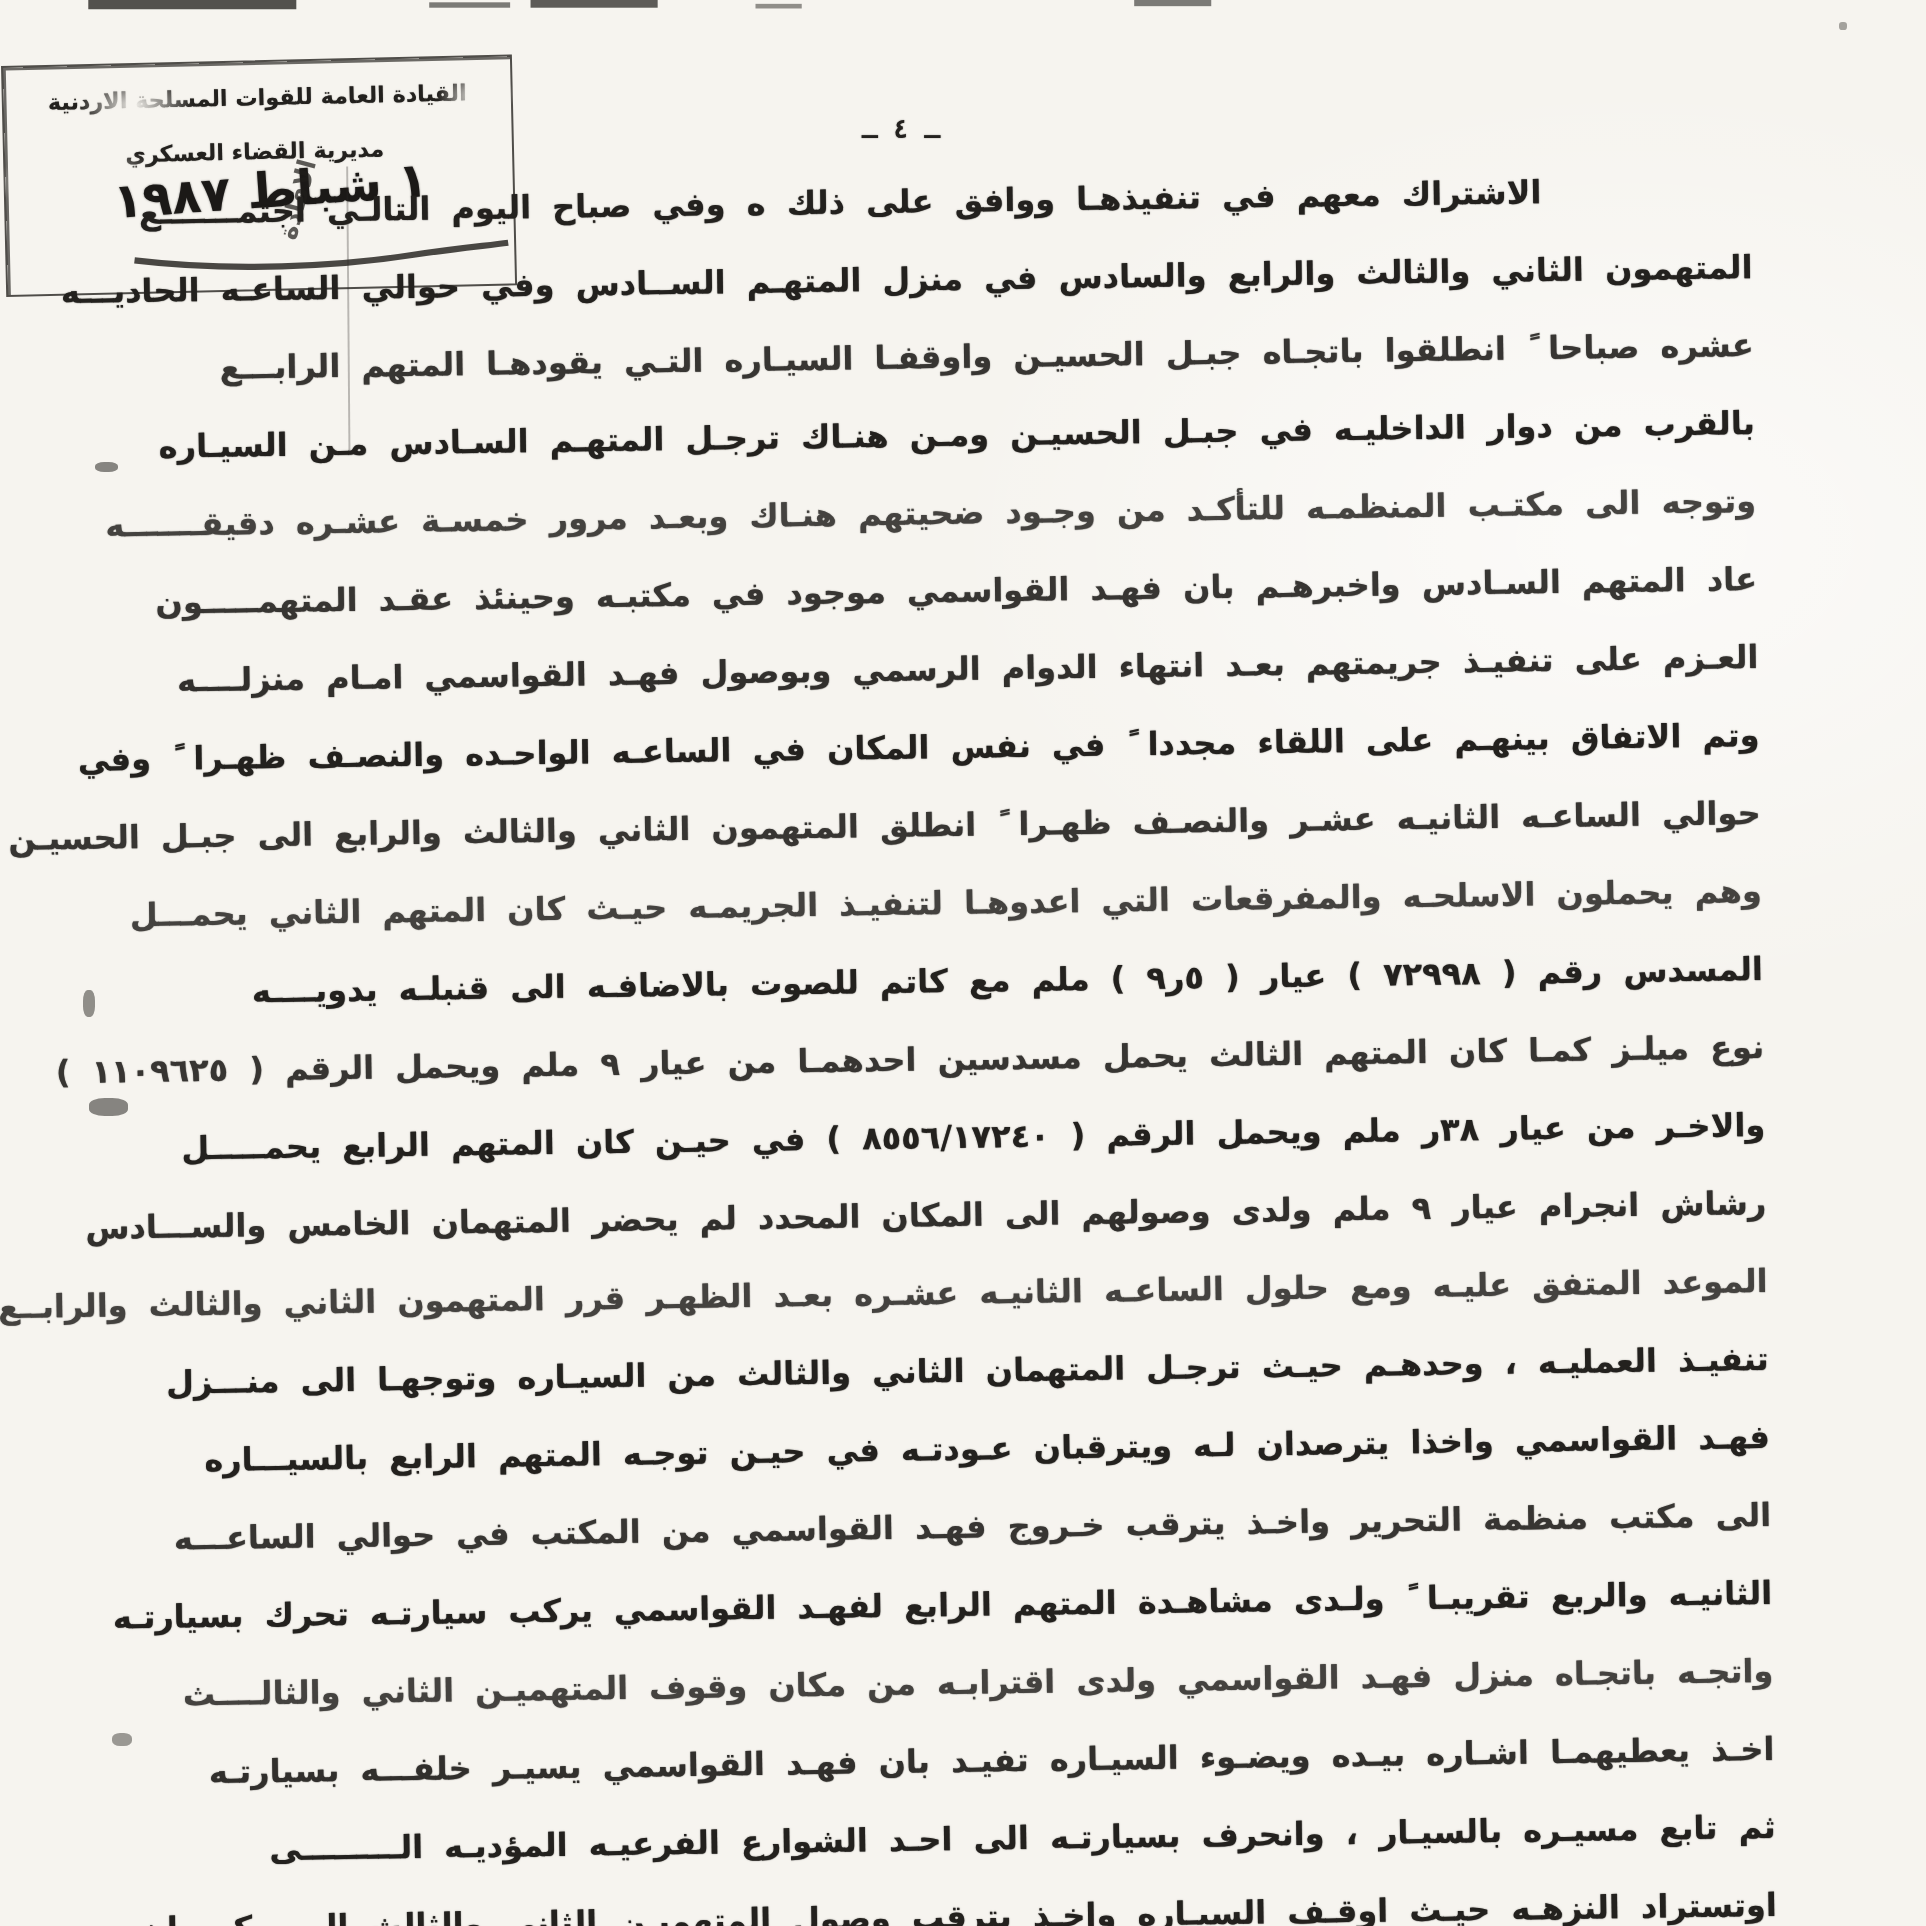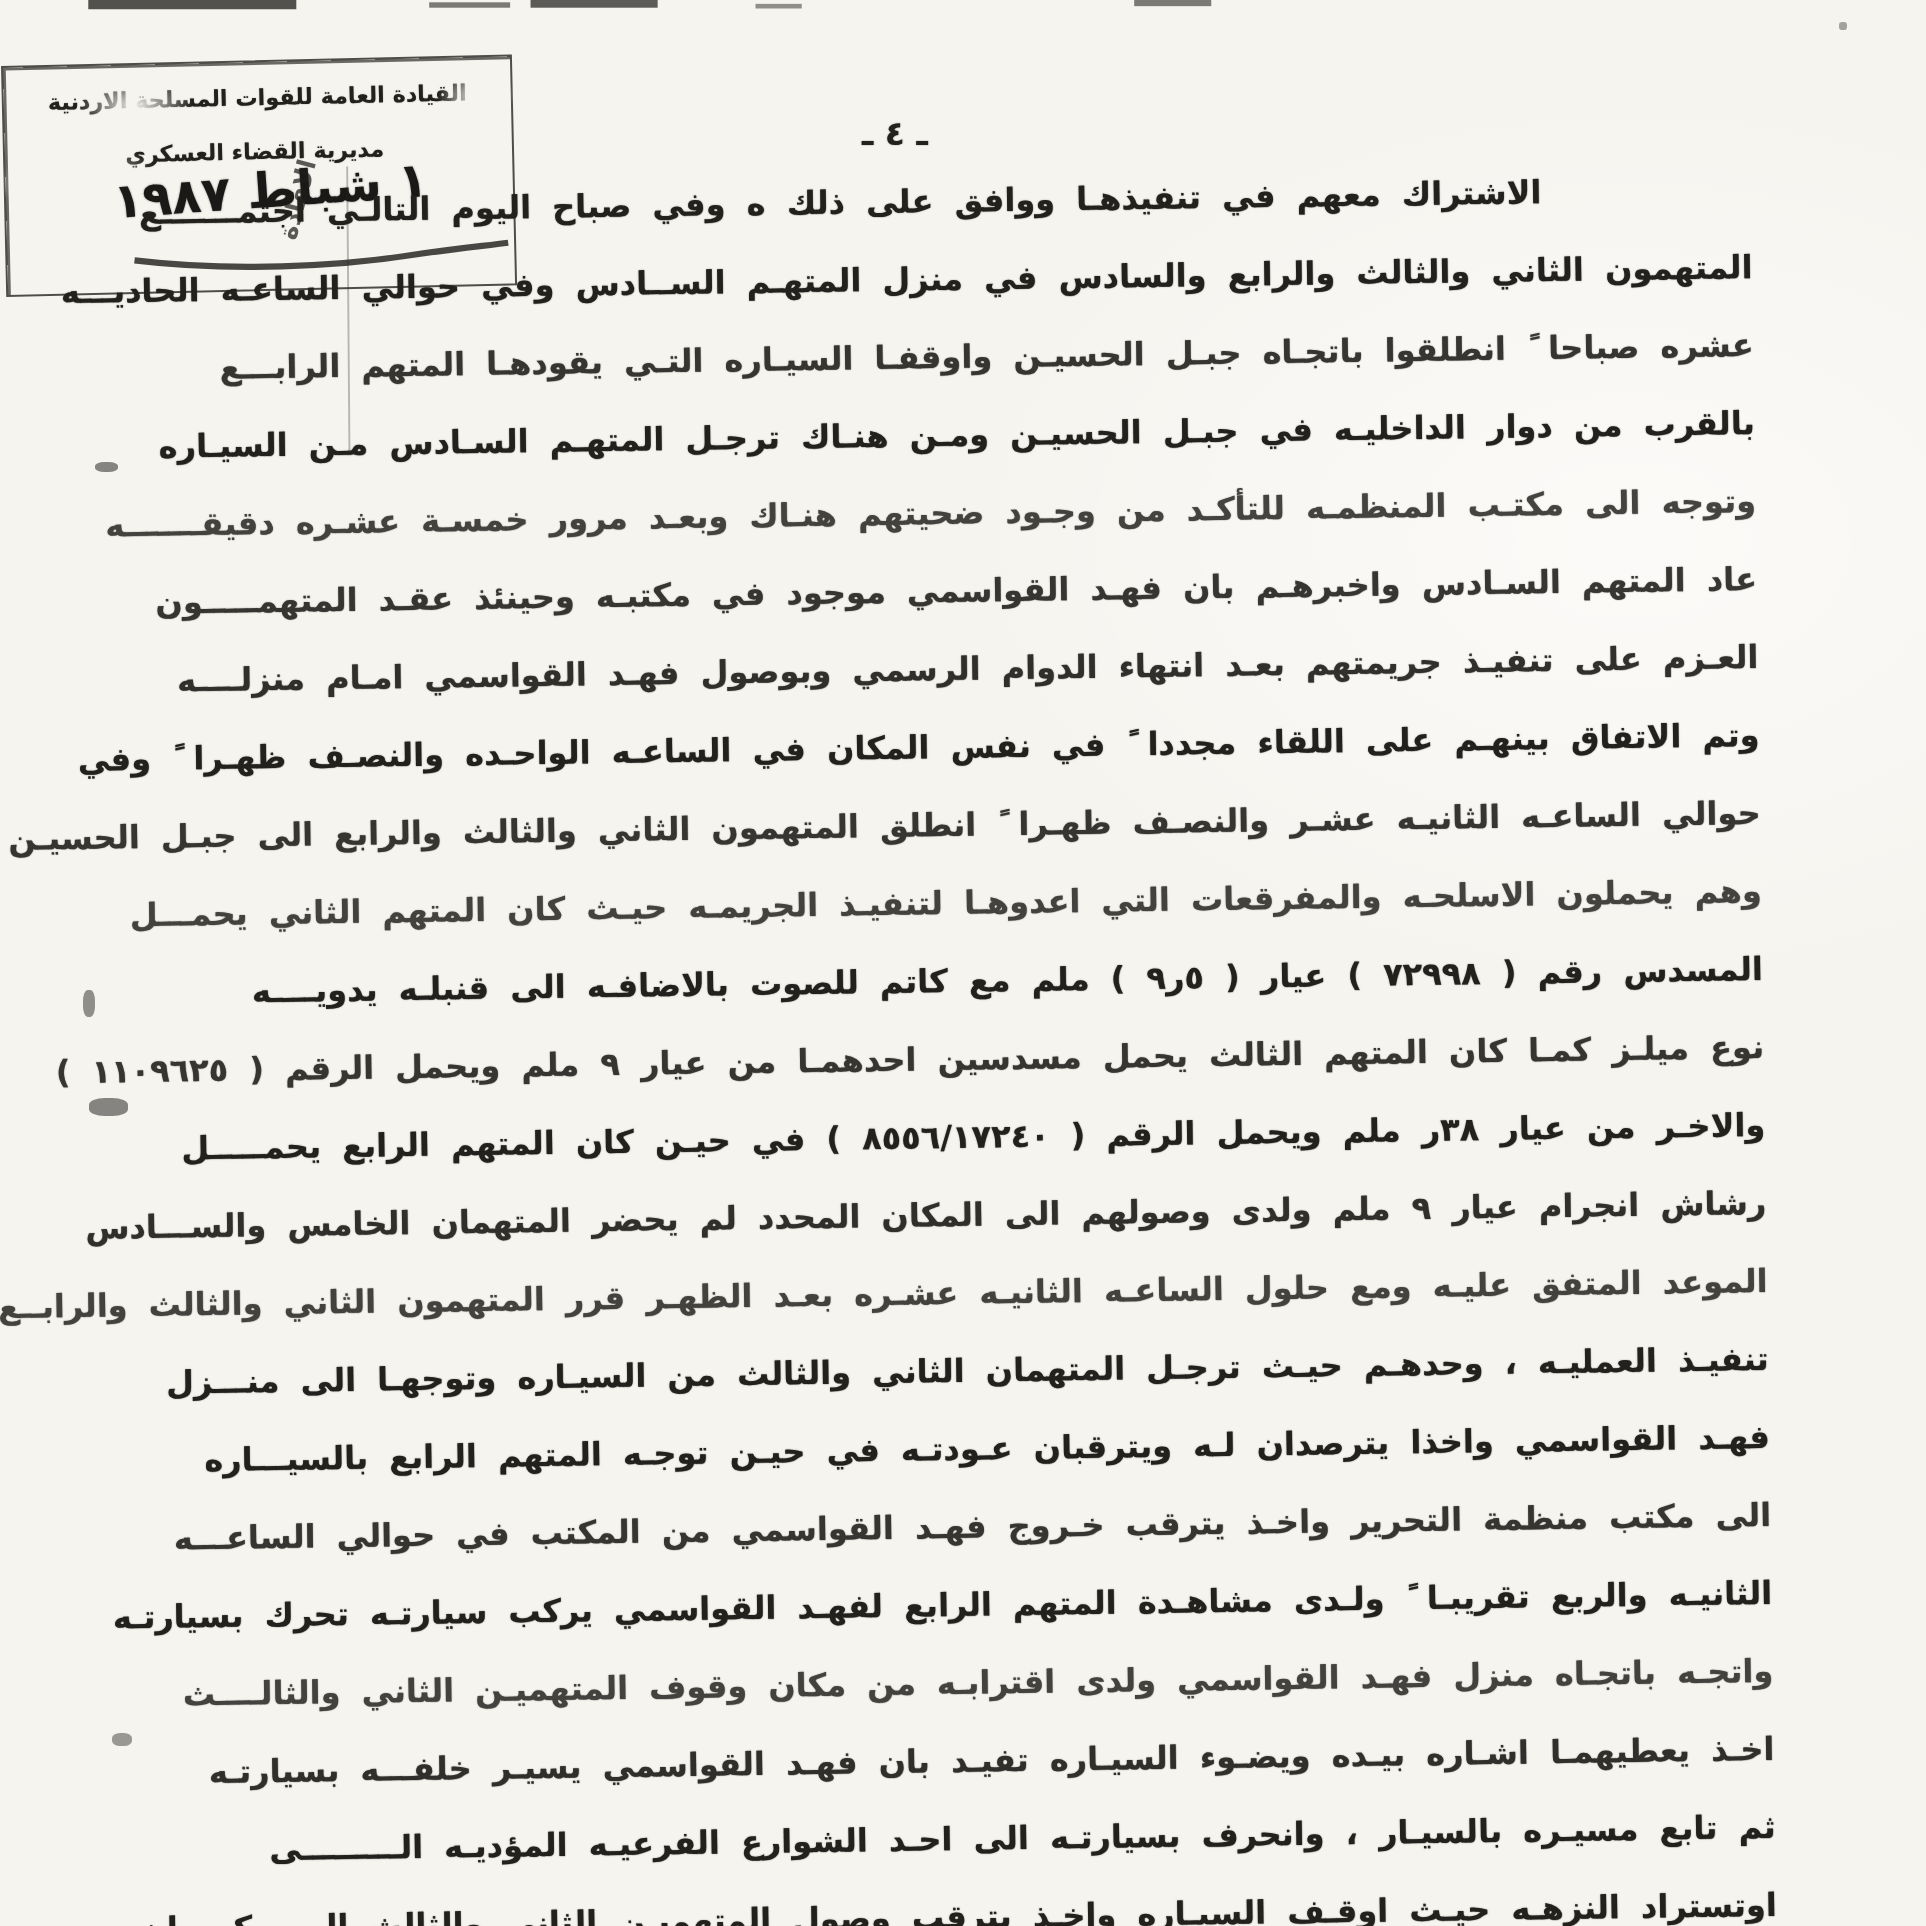--- a/index.html
+++ b/index.html
@@ -15,23 +15,24 @@
       linear-gradient(0deg, rgba(210,207,200,.25) 0px, rgba(246,244,239,0) 35px),
       radial-gradient(693px 462px at 85% 20%, rgba(255,255,255,.6), rgba(255,255,255,0)),
       var(--paper);
     overflow:hidden;
     font-family:"DejaVu Sans", sans-serif;
     color:var(--ink);
   }
   
   .page-num{
     position:absolute; left:901px; top:114px;
-    font-size:33px; font-weight:bold; letter-spacing:3.1px;
+    font-size:26px; font-weight:bold; letter-spacing:3.1px;
     color:var(--ink);
     text-shadow:0 0 1.5px rgba(30,28,24,.55);
+    font-family:Liberation Mono, monospace;
   }
   
   .stamp{
     position:absolute; left:40px; top:66px;
     width:507px; height:227px;
     border:2.7px solid rgba(32,30,26,.78);
     box-shadow: inset 17px 17px 0 -14.3px rgba(32,30,26,.65);
     transform:rotate(-1.3deg);
     transform-origin:left top;
     direction:rtl;

